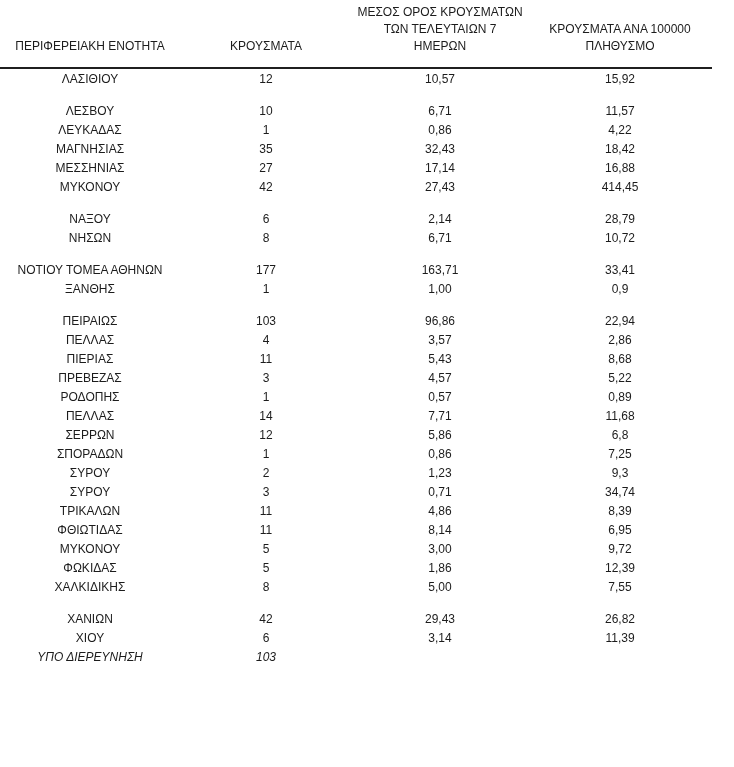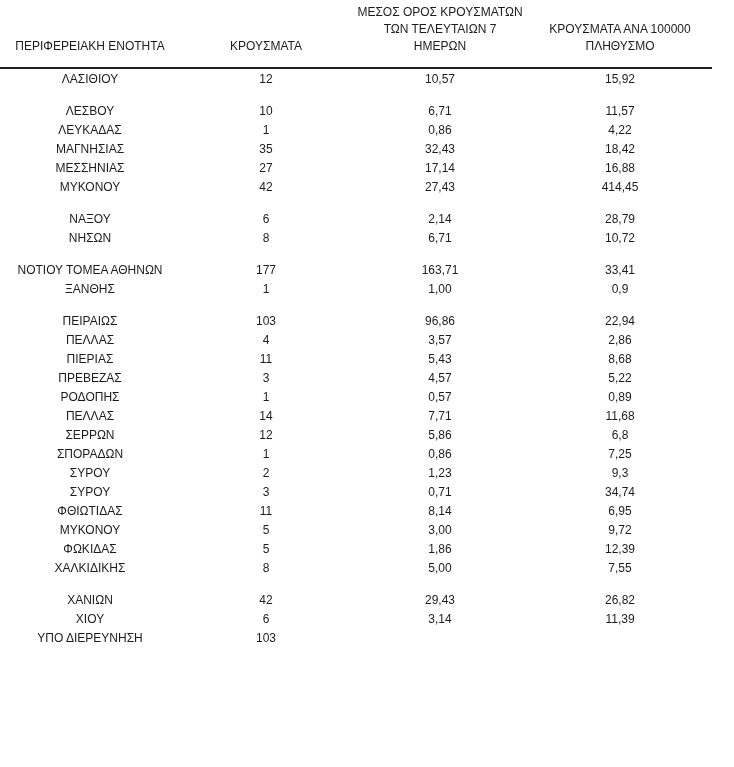--- a/index.html
+++ b/index.html
@@ -47,20 +47,21 @@
     font-size: 12px;
     height: 19px;
     padding: 0;
     vertical-align: middle;
     white-space: nowrap;
   }
   tbody tr.spacer td {
     height: 13px;
   }
   tbody tr.italic td {
+    font-style: italic;
   }
 </style>
 </head>
 <body>
 
 <div class="sheet">
   <table class="stats">
     <colgroup>
       <col class="c-region">
       <col class="c-cases">
@@ -213,20 +214,26 @@
           <td>1,23</td>
           <td>9,3</td>
         </tr>
         <tr>
           <td>ΣΥΡΟΥ</td>
           <td>3</td>
           <td>0,71</td>
           <td>34,74</td>
         </tr>
         <tr>
+          <td>ΤΡΙΚΑΛΩΝ</td>
+          <td>11</td>
+          <td>4,86</td>
+          <td>8,39</td>
+        </tr>
+        <tr>
           <td>ΦΘΙΩΤΙΔΑΣ</td>
           <td>11</td>
           <td>8,14</td>
           <td>6,95</td>
         </tr>
         <tr>
           <td>ΜΥΚΟΝΟΥ</td>
           <td>5</td>
           <td>3,00</td>
           <td>9,72</td>

